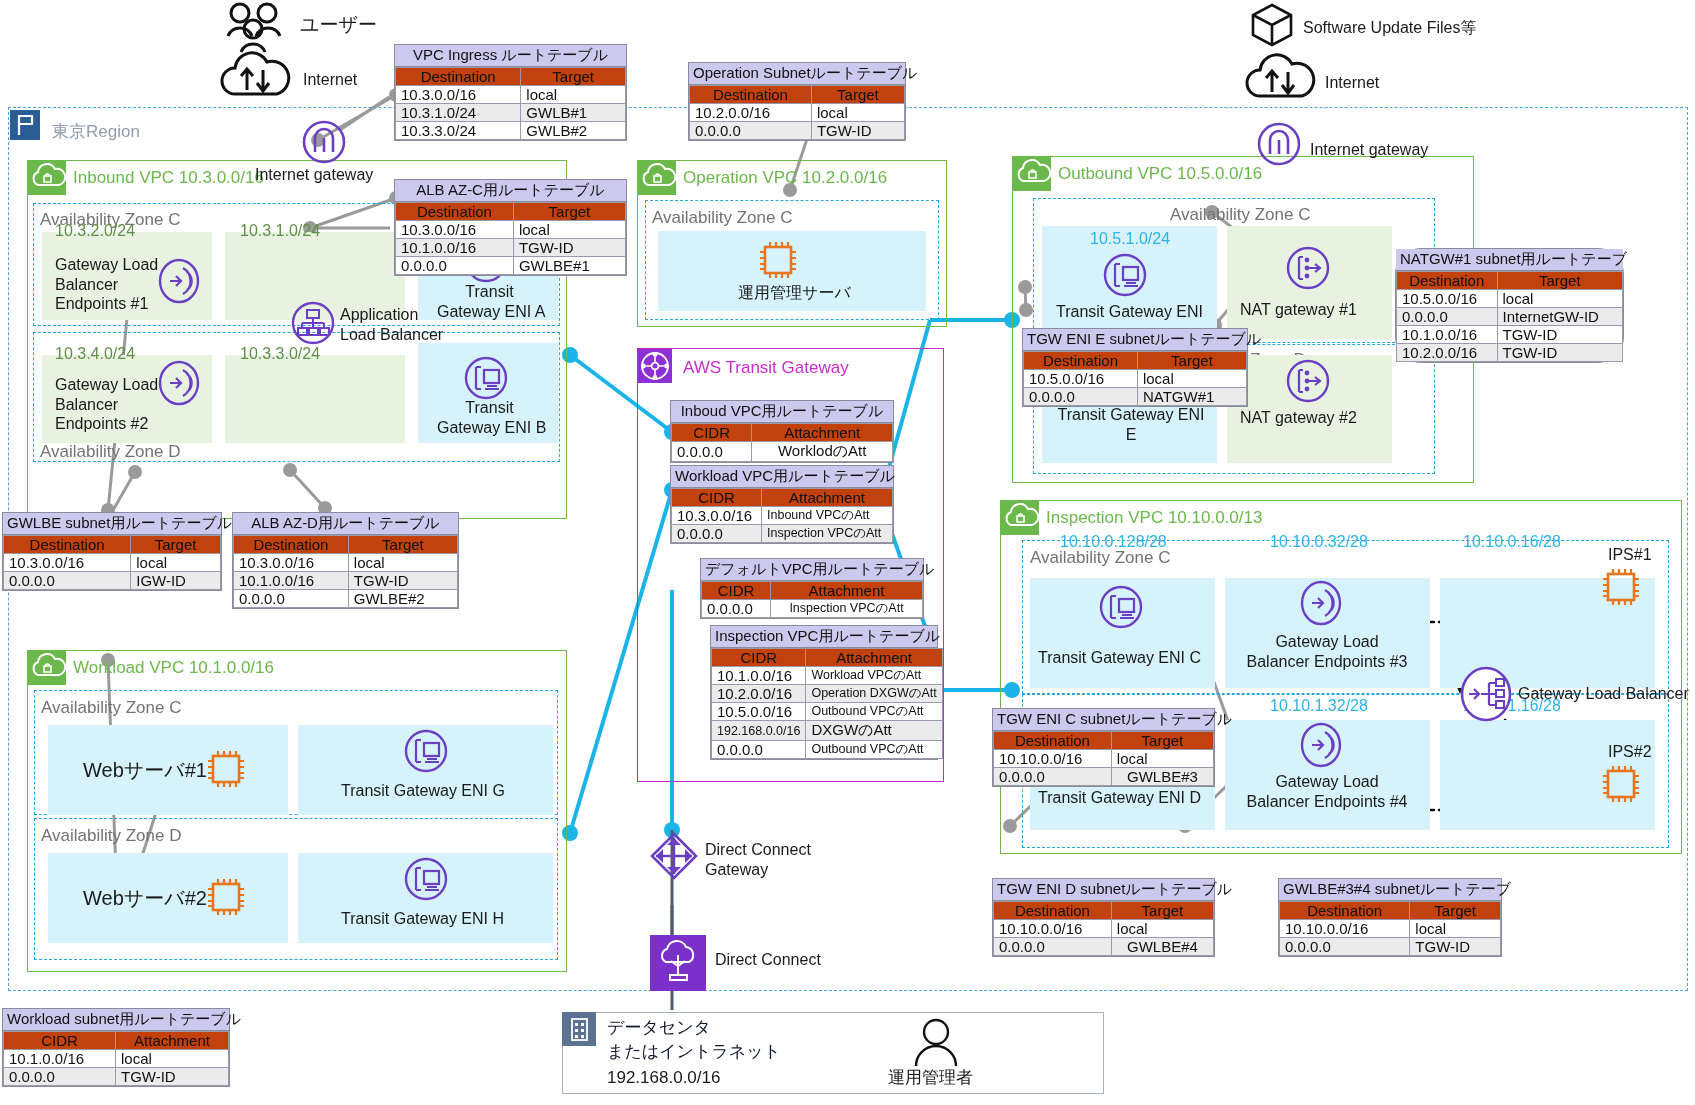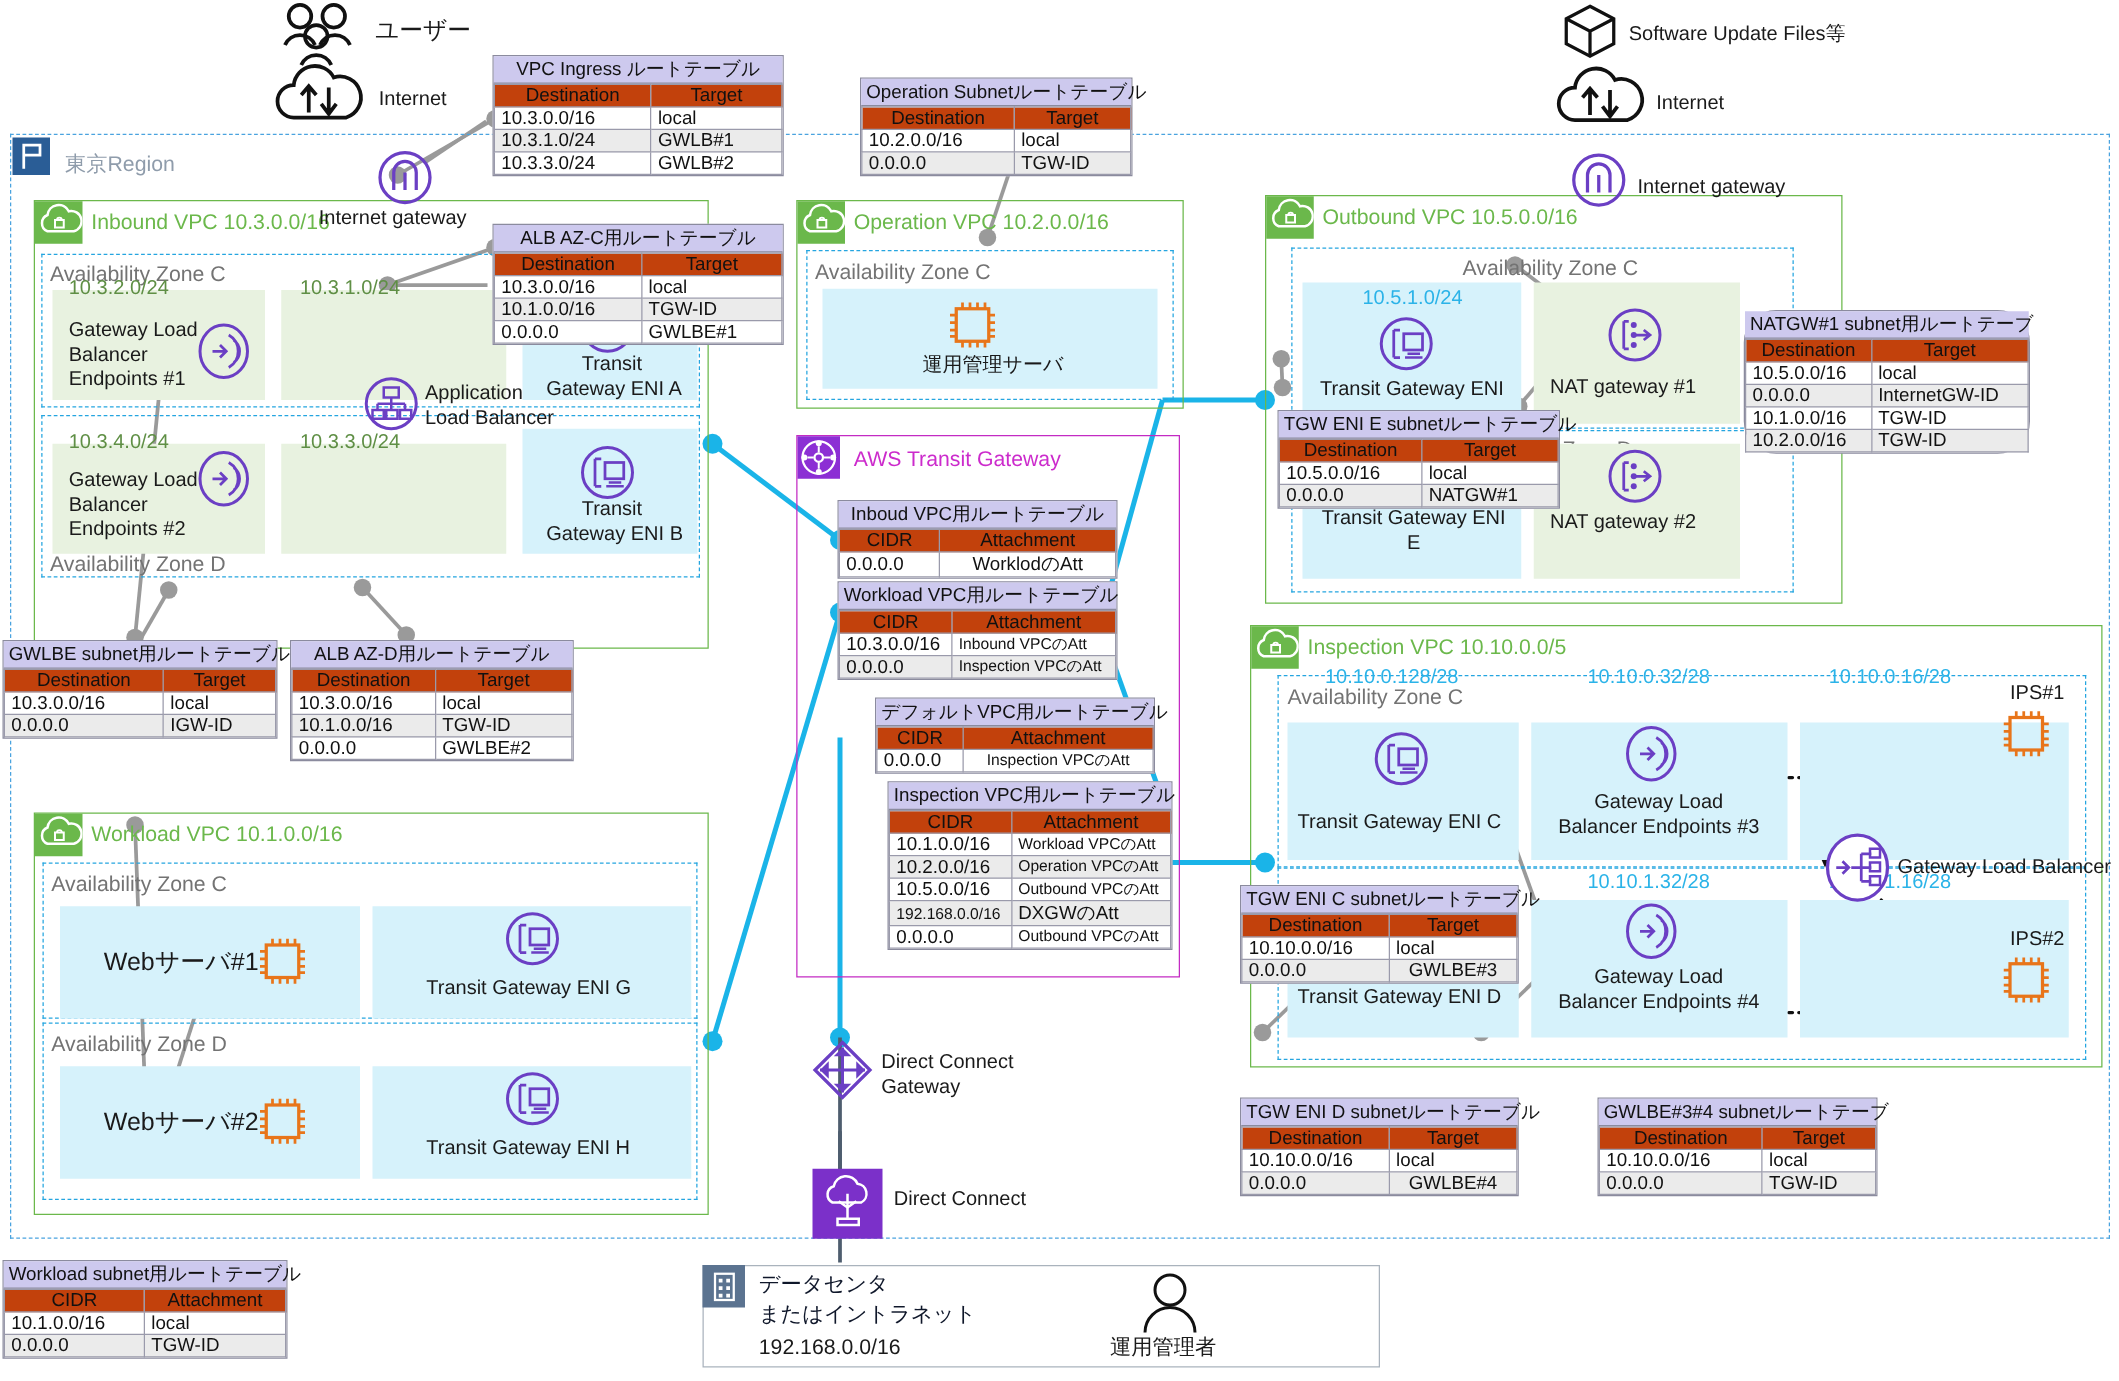--- a/index.html
+++ b/index.html
@@ -387,21 +387,21 @@
   <div class="plain" style="left:1240px;top:408px;">NAT gateway #2</div>
 
   <div class="vpc" style="left:1000px;top:500px;width:680px;height:352px;"></div>
   <div class="vpc-tag" style="left:1001px;top:501px;">
     <svg width="38" height="34" viewBox="0 0 38 34">
         <path d="M10 24 a7 7 0 0 1 0-13 a9 9 0 0 1 17-3 a7 7 0 0 1 4 16 z" fill="none" stroke="#fff" stroke-width="2"></path>
         <rect x="16" y="15" width="7" height="6" fill="none" stroke="#fff" stroke-width="1.6"></rect>
         <path d="M17.5 15 a2 2 0 0 1 4 0" fill="none" stroke="#fff" stroke-width="1.4"></path>
       </svg>
   </div>
-  <div class="vpc-label" style="left:1046px;top:508px;">Inspection VPC 10.10.0.0/5</div>
+  <div class="vpc-label" style="left:1046px;top:508px;">Inspection VPC 10.10.0.0/13</div>
 
   <div class="az" style="left:1022px;top:540px;width:645px;height:152px;"></div>
   <div class="az-label" style="left:1030px;top:548px;">Availability Zone C</div>
   <div class="az" style="left:1022px;top:694px;width:645px;height:152px;"></div>
 
   <div class="subnet-blue" style="left:1030px;top:578px;width:185px;height:110px;"></div>
   <div class="cidr b" style="left:1060px;top:533px;">10.10.0.128/28</div>
   <div class="ico" style="left:1098px;top:584px;">
     <svg width="46" height="46" viewBox="0 0 46 46">
         <circle cx="23" cy="23" r="20" fill="none" stroke="#6b3fc4" stroke-width="2.4"></circle>
@@ -802,21 +802,21 @@
       <th>Attachment</th>
     </tr>
         </thead>
         <tbody>
       <tr>
             <td>10.1.0.0/16</td>
             <td class="small">Workload VPCのAtt</td>
           </tr>
       <tr>
             <td>10.2.0.0/16</td>
-            <td class="small">Operation VPCのAtt</td>
+            <td class="small">Operation DXGWのAtt</td>
           </tr>
       <tr>
             <td>10.5.0.0/16</td>
             <td class="small">Outbound VPCのAtt</td>
           </tr>
       <tr>
             <td class="small">192.168.0.0/16</td>
             <td>DXGWのAtt</td>
           </tr>
       <tr>

